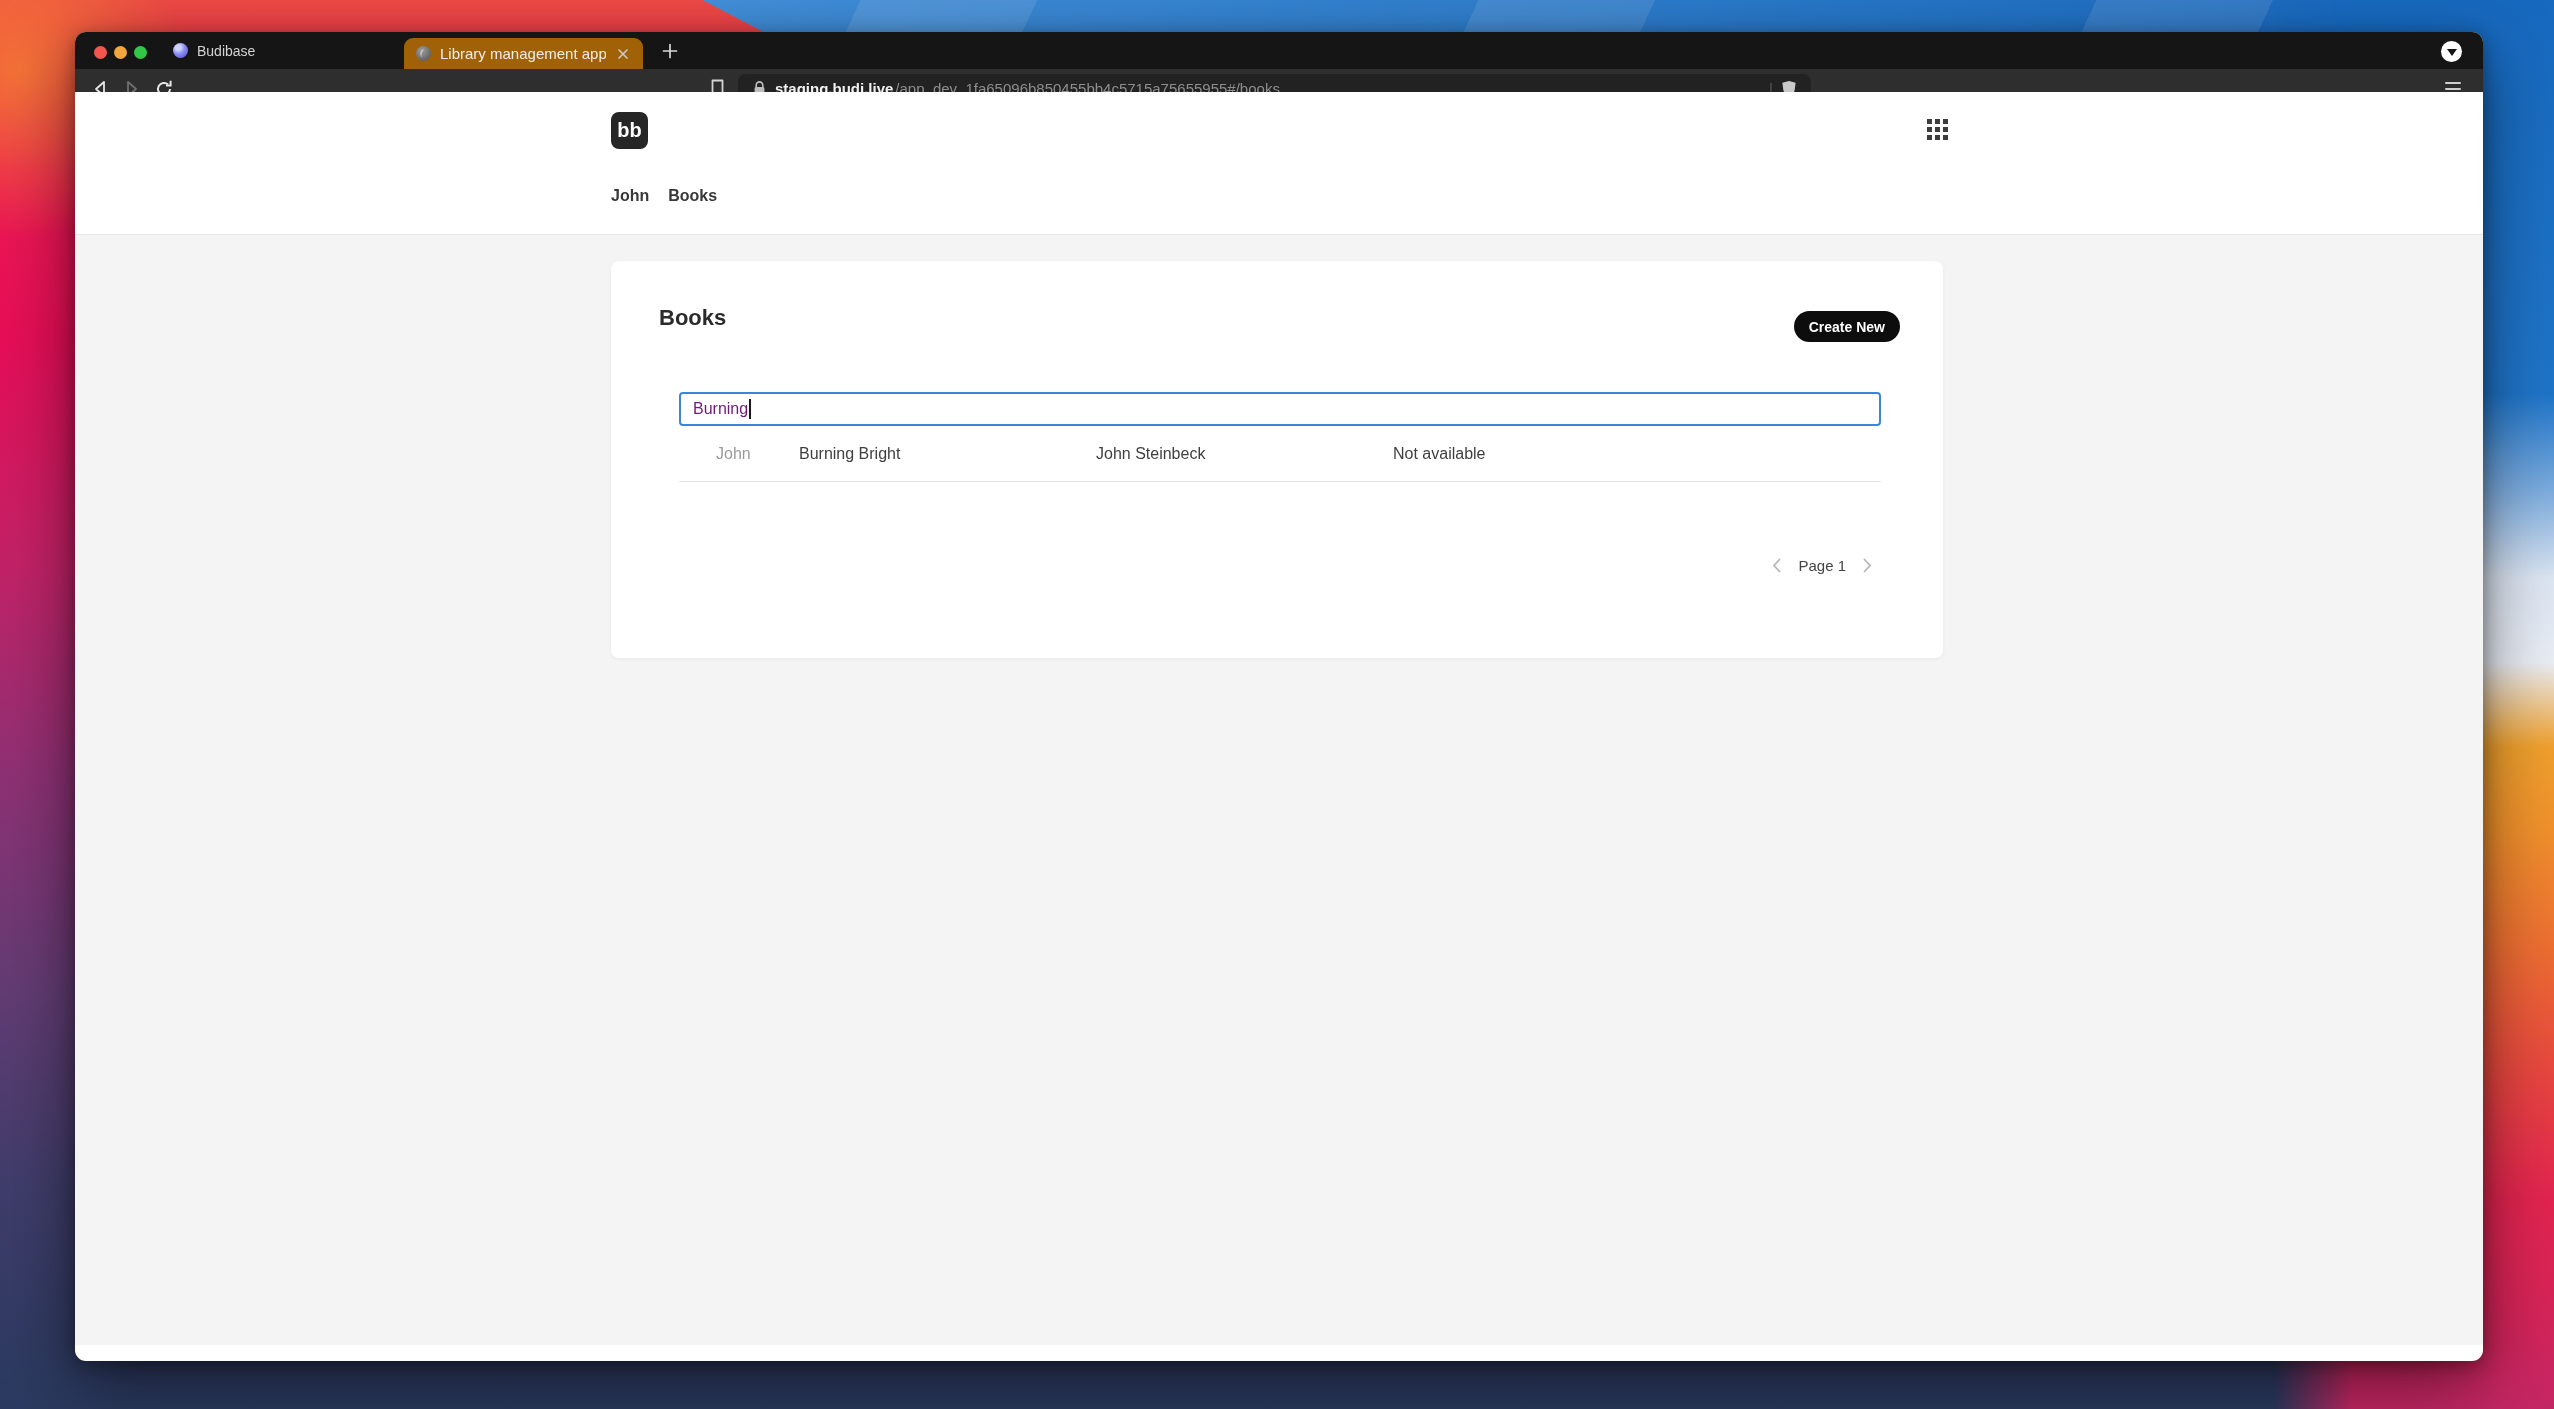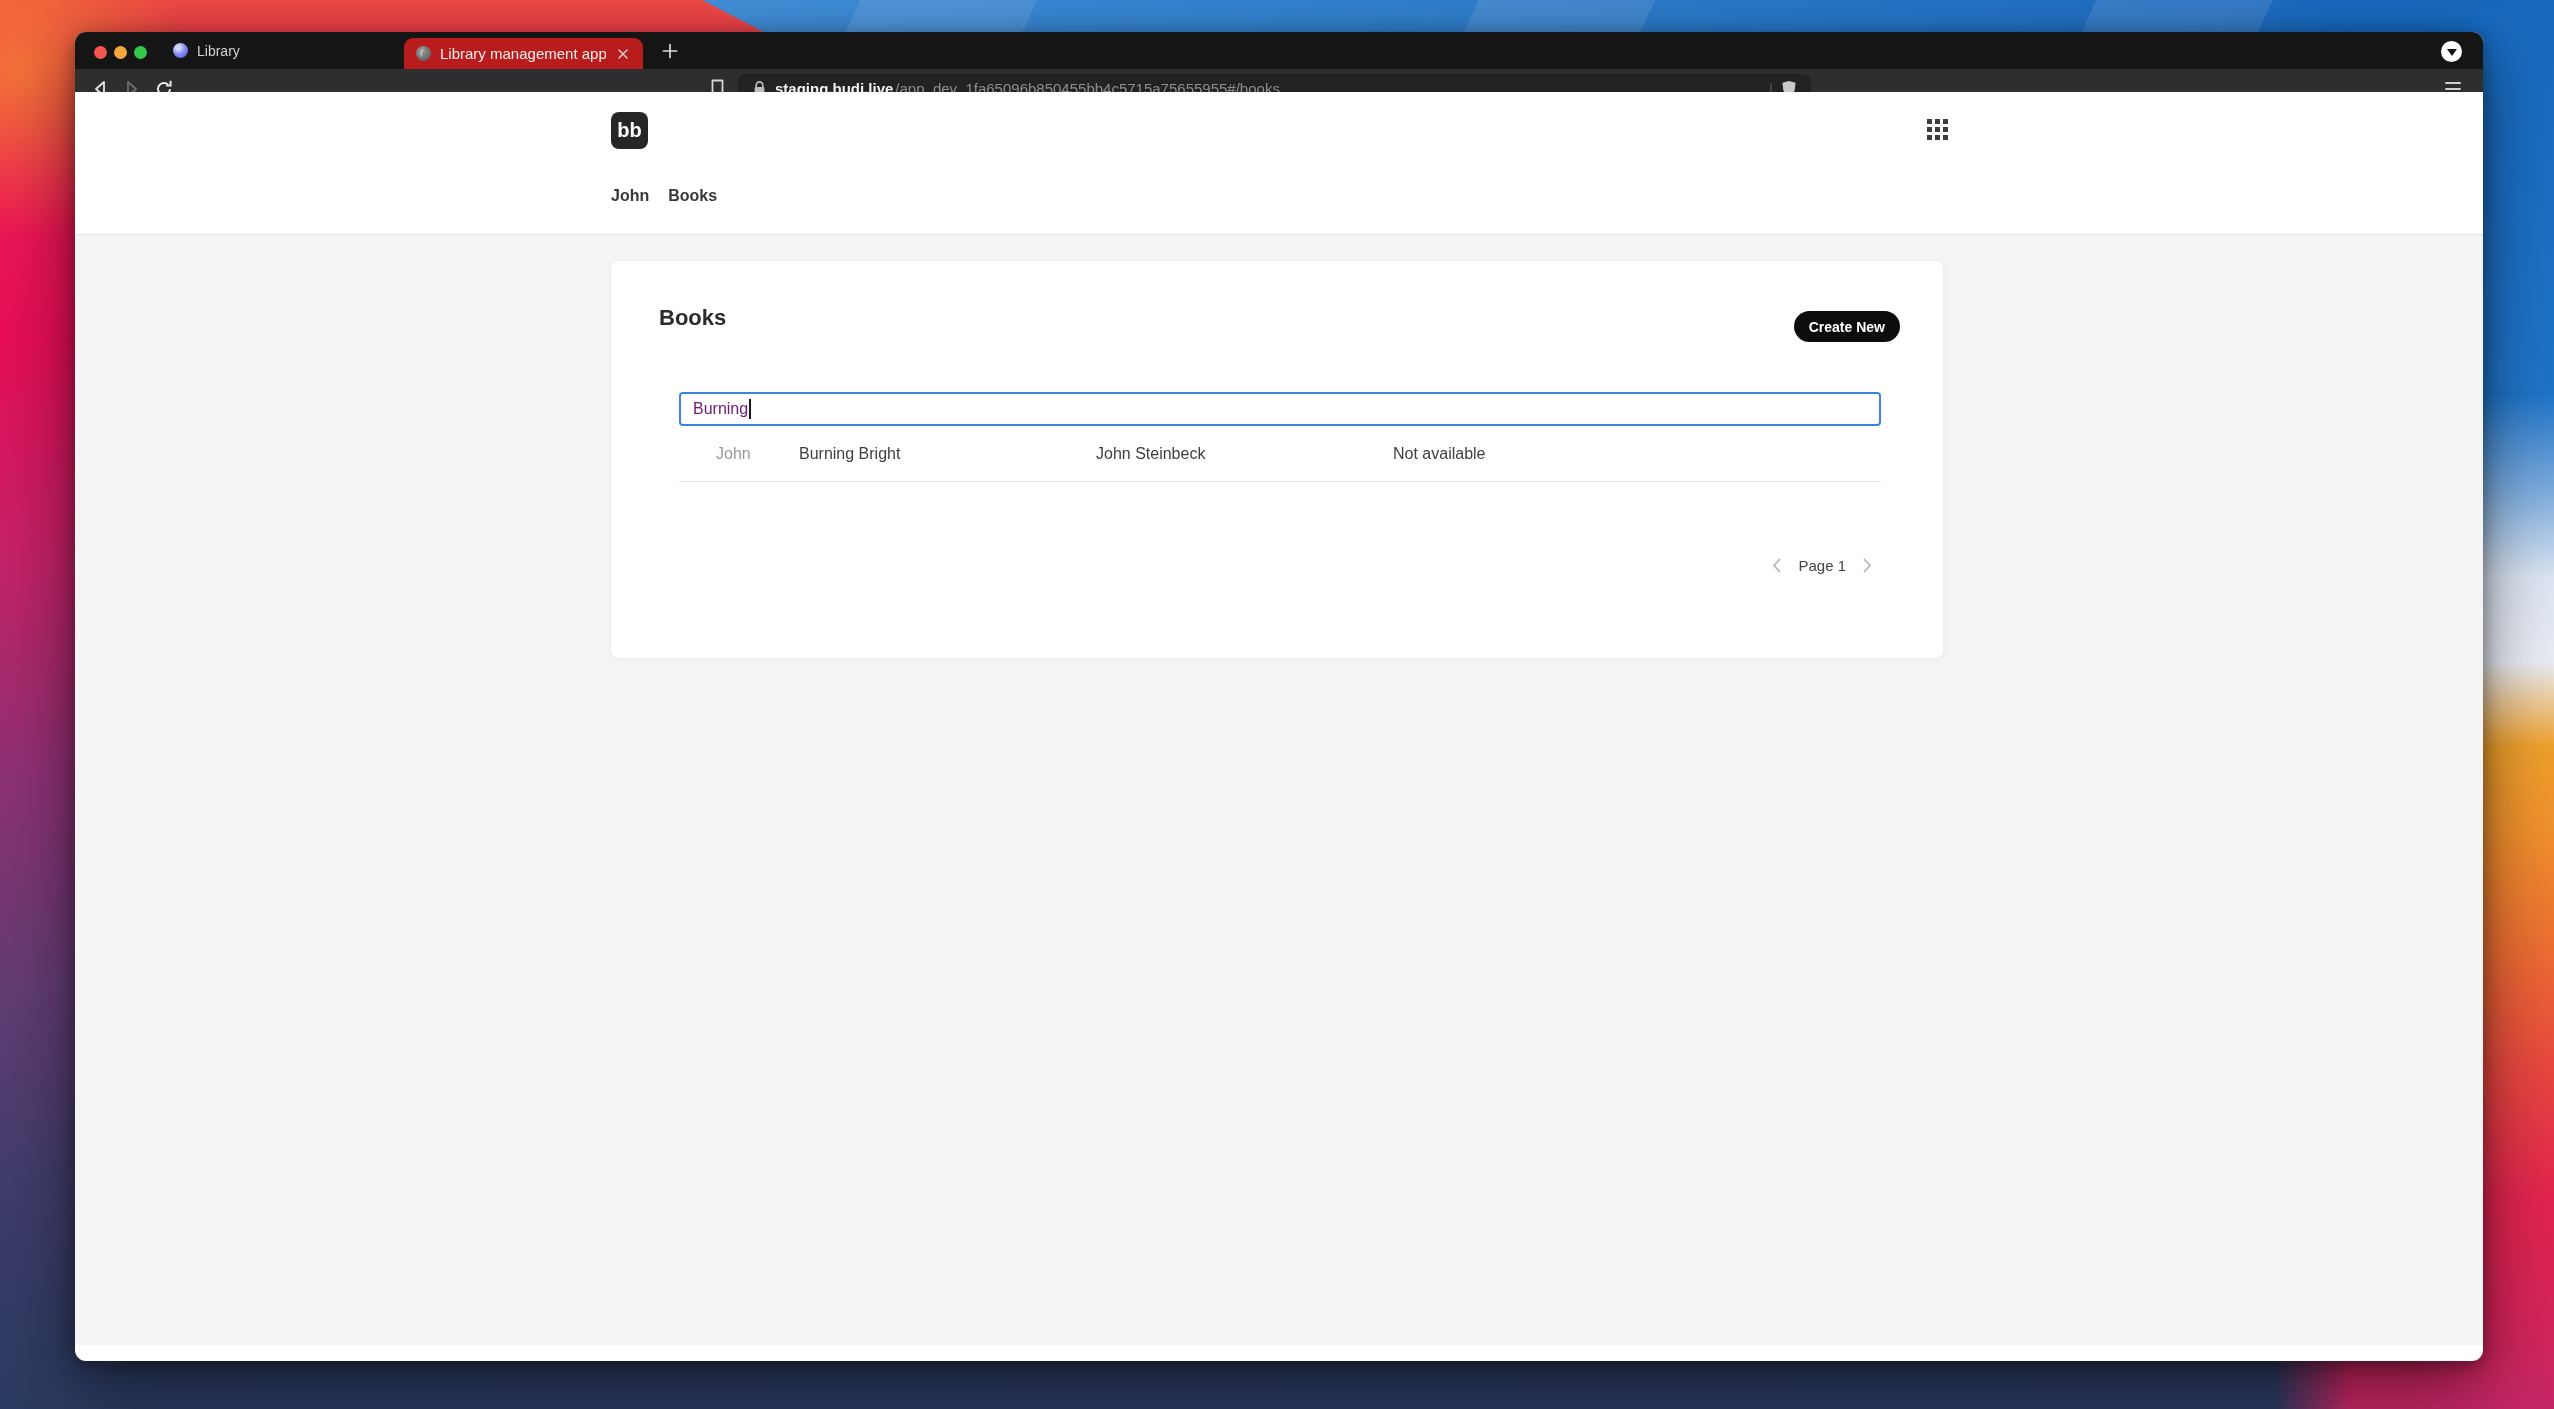--- a/index.html
+++ b/index.html
@@ -32,21 +32,21 @@
   
   .tabstrip{position:relative;height:37px;background:#151515;}
   .traffic{position:absolute;top:14px;width:13px;height:13px;border-radius:50%;border:none;padding:0;cursor:default;}
   .t-red{left:19px;background:#f4564f;}
   .t-yellow{left:39px;background:#f2a63c;}
   .t-green{left:59px;background:#32c748;}
   .tab-inactive{position:absolute;left:88px;top:0;height:37px;display:flex;align-items:center;gap:9px;padding:0 10px;}
   .favicon-sphere{width:15px;height:15px;border-radius:50%;
     background:radial-gradient(circle at 35% 30%, #ced5fc 0 18%, #8b8df2 45%, #4b4ad4 100%);}
   .tab-inactive .tab-label{color:#d3d3d3;font-size:14px;white-space:nowrap;}
-  .tab-active{position:absolute;left:329px;top:6px;width:239px;height:31px;background:#b91c1c;
+  .tab-active{position:absolute;left:329px;top:6px;width:239px;height:31px;background:#a16207;
     border-radius:9px 9px 0 0;display:flex;align-items:center;gap:9px;padding:0 12px;box-sizing:border-box;}
   .favicon-generic{width:15px;height:15px;border-radius:50%;flex:0 0 auto;
     background:radial-gradient(circle at 38% 32%, #9d9d9d, #626262 75%);position:relative;}
   .favicon-generic::after{content:"";position:absolute;left:4px;top:3px;width:7px;height:9px;
     border-left:2px solid rgba(255,255,255,.45);border-radius:50%;transform:rotate(18deg);}
   .tab-active .tab-label{color:#ededed;font-size:15px;white-space:nowrap;flex:1;overflow:hidden;}
   .icon-btn{background:none;border:none;padding:0;display:flex;align-items:center;justify-content:center;cursor:default;}
   .tab-close{width:16px;height:16px;}
   .newtab{position:absolute;left:584px;top:8px;width:22px;height:22px;}
   .tab-search{position:absolute;right:21px;top:9px;width:21px;height:21px;border-radius:50%;background:#fff;}
@@ -107,21 +107,21 @@
 
 <div class="window">
 
   <div class="tabstrip">
     <button class="traffic t-red"></button>
     <button class="traffic t-yellow"></button>
     <button class="traffic t-green"></button>
 
     <div class="tab-inactive">
       <span class="favicon-sphere"></span>
-      <span class="tab-label">Library</span>
+      <span class="tab-label">Budibase</span>
     </div>
 
     <div class="tab-active">
       <span class="favicon-generic"></span>
       <span class="tab-label">Library management app</span>
       <button class="icon-btn tab-close">
         <svg width="12" height="12" viewBox="0 0 12 12">
             <path d="M2 2 L10 10 M10 2 L2 10" stroke="#c9c9c9" stroke-width="1.6" stroke-linecap="round"></path>
           </svg>
       </button>

